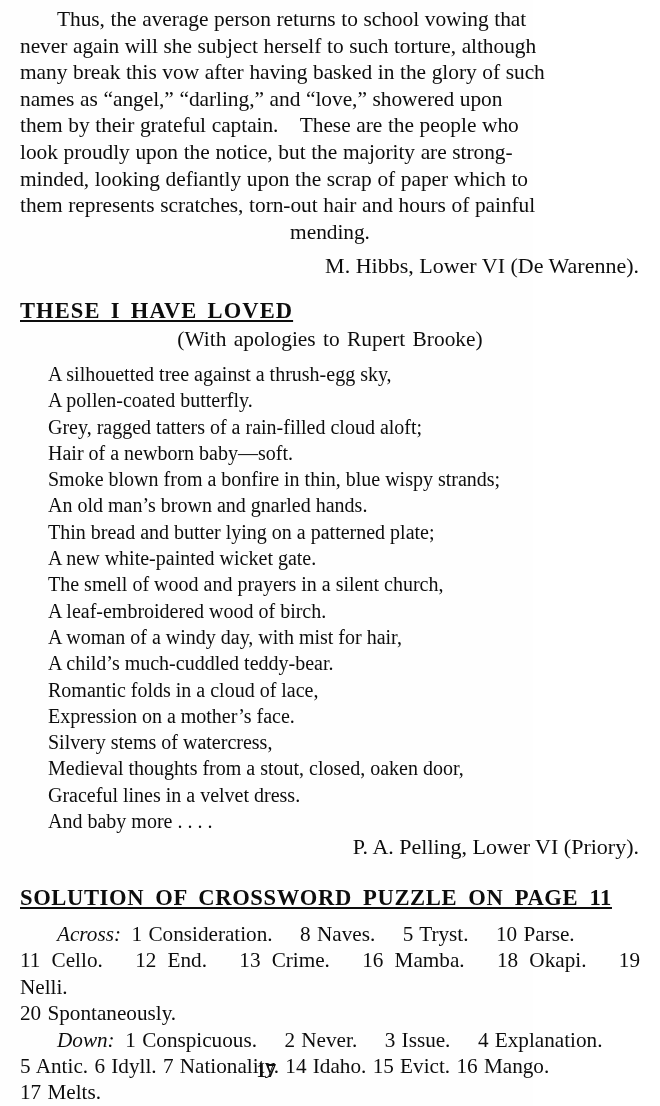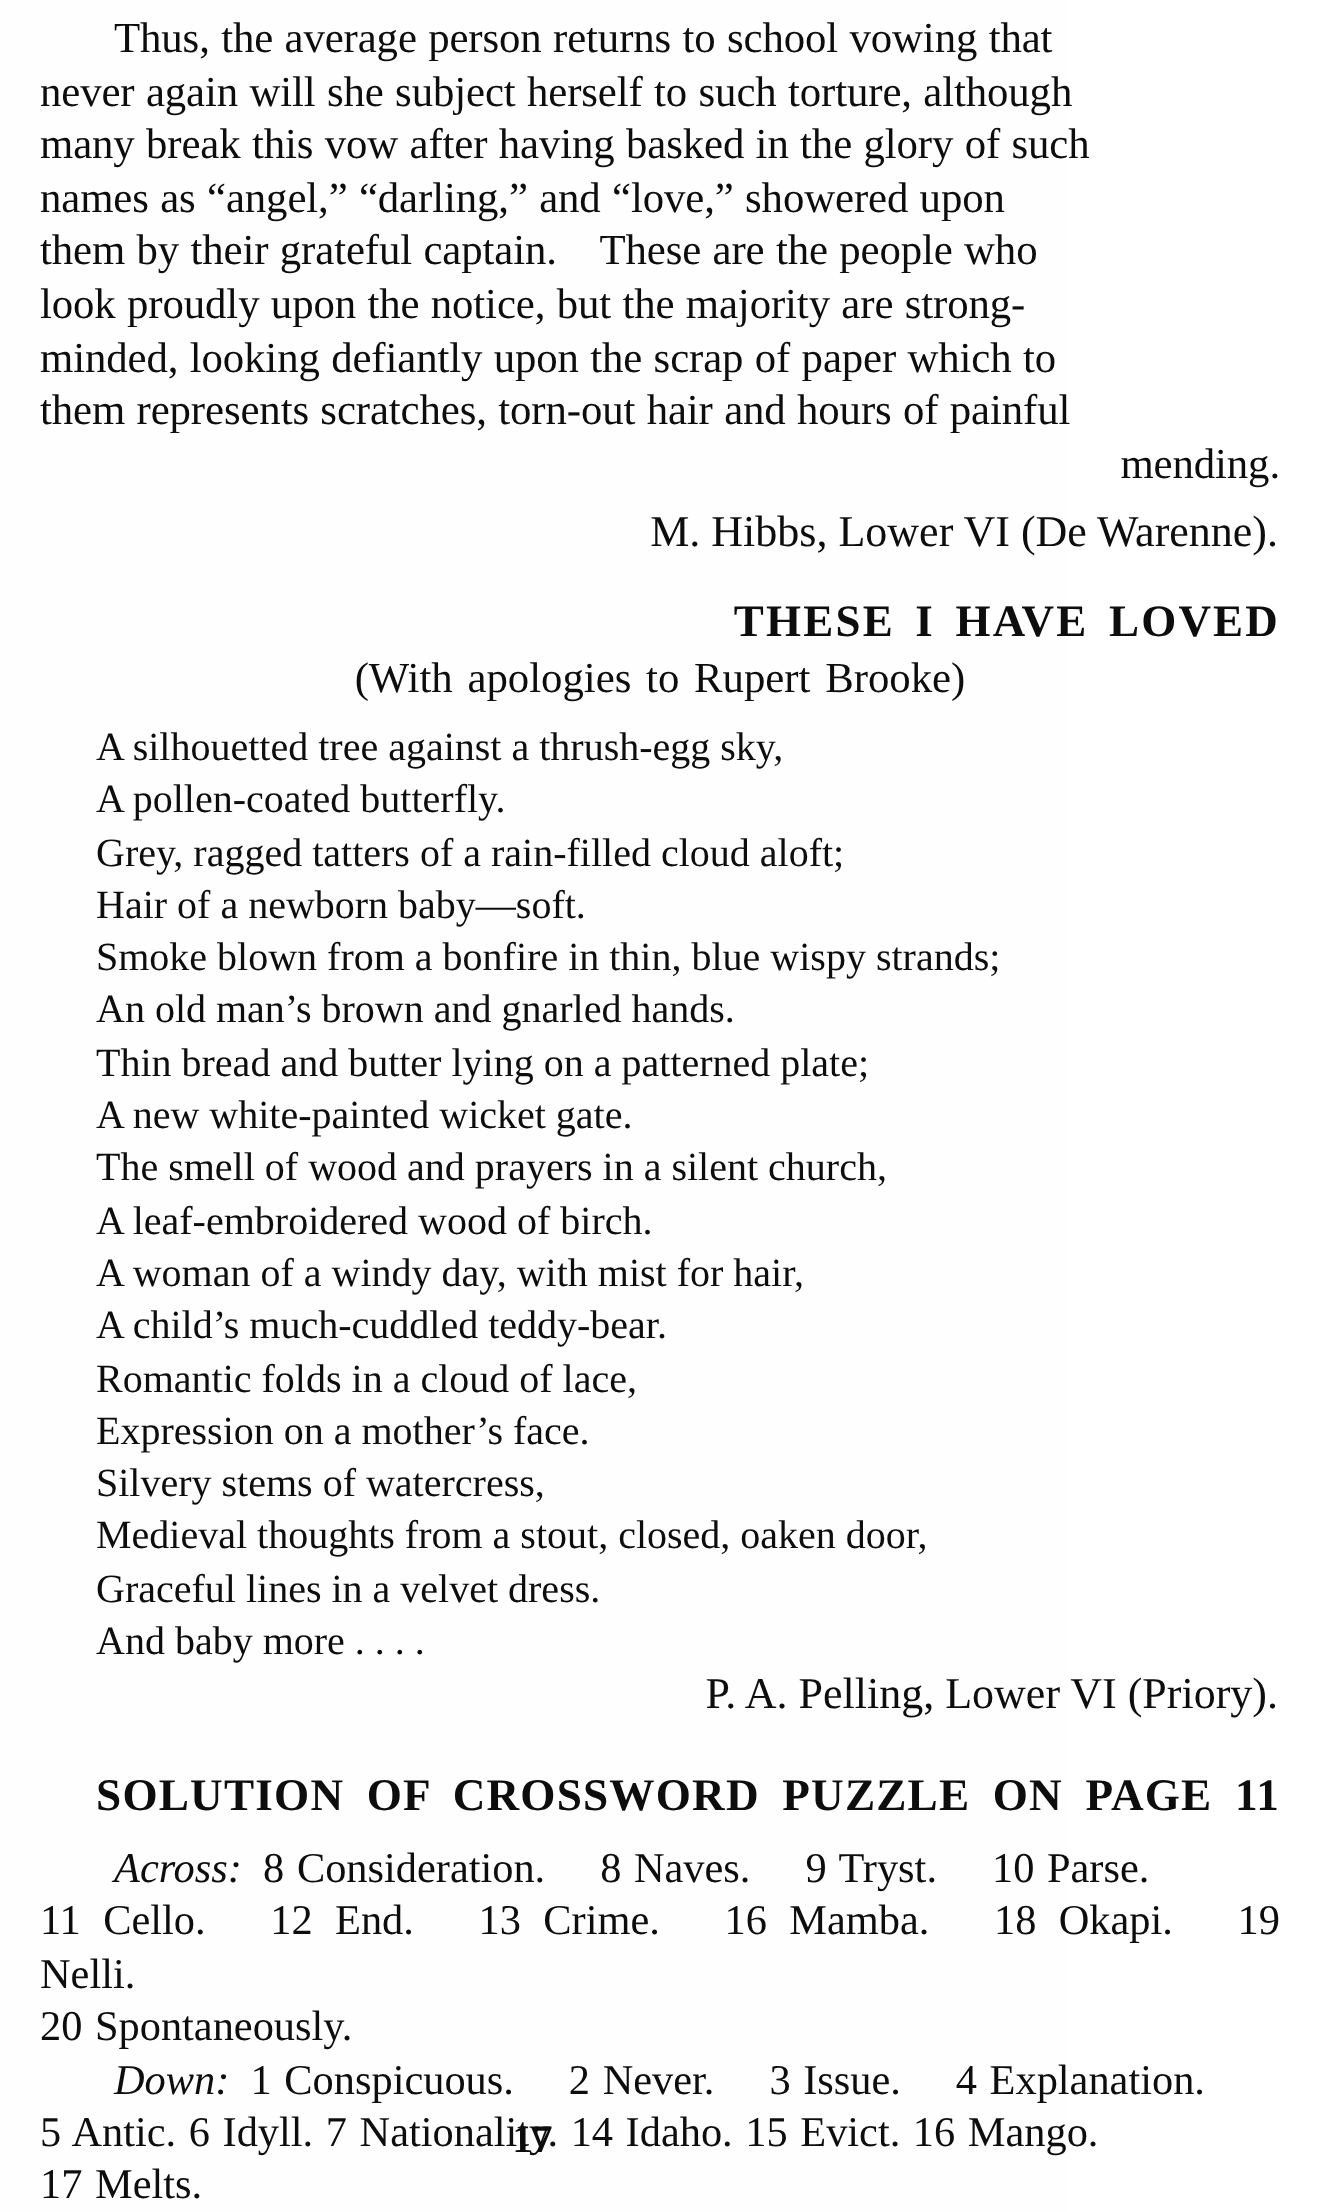--- a/index.html
+++ b/index.html
@@ -37,21 +37,21 @@
     text-align: justify;
     text-justify: inter-word;
     margin: 0;
     letter-spacing: -0.05px;
     word-spacing: 0.4px;
   }
   .para.indent {
     text-indent: 37px;
   }
   .para:last-child {
-    text-align: right;
+    text-align: center;
   }
   .para-block p {
     margin: 0;
   }
 
   
   .para-last {
     text-align: left;
   }
 
@@ -61,25 +61,26 @@
     line-height: 26.6px;
     text-align: right;
     margin: 0;
     padding-right: 1px;
   }
 
   
   h2.heading {
     font-size: 22.5px;
     font-weight: bold;
-    text-align: right;
+    text-align: left;
     margin: 0;
     letter-spacing: 1.1px;
     word-spacing: 3.5px;
     line-height: 30px;
+    text-decoration: underline;
   }
   h2.heading-wide {
     letter-spacing: 0.6px;
     word-spacing: 5px;
     font-size: 22.6px;
   }
   .subheading {
     font-size: 21.4px;
     text-align: center;
     margin: 0;
@@ -184,21 +185,21 @@
 
     <p class="attrib">P. A. Pelling, Lower VI (Priory).</p>
 
     <div class="sp-22"></div>
 
     <h2 class="heading heading-wide">SOLUTION OF CROSSWORD PUZZLE ON PAGE 11</h2>
 
     <div class="sp-8"></div>
 
     <div>
-      <p class="xw xw-first"><span class="lbl">Across:</span> <span>8 Consideration.  8 Naves.  9 Tryst.  10 Parse.</span></p>
+      <p class="xw xw-first"><span class="lbl">Across:</span> <span>1 Consideration.  8 Naves.  5 Tryst.  10 Parse.</span></p>
       <p class="xw">11 Cello.  12 End.  13 Crime.  16 Mamba.  18 Okapi.  19 Nelli.</p>
       <p class="xw xw-last">20 Spontaneously.</p>
     </div>
 
     <div>
       <p class="xw xw-first"><span class="lbl">Down:</span> <span>1 Conspicuous.  2 Never.  3 Issue.  4 Explanation.</span></p>
       <p class="xw">5 Antic. 6 Idyll. 7 Nationality. 14 Idaho. 15 Evict. 16 Mango.</p>
       <p class="xw xw-last">17 Melts.</p>
     </div>
 

